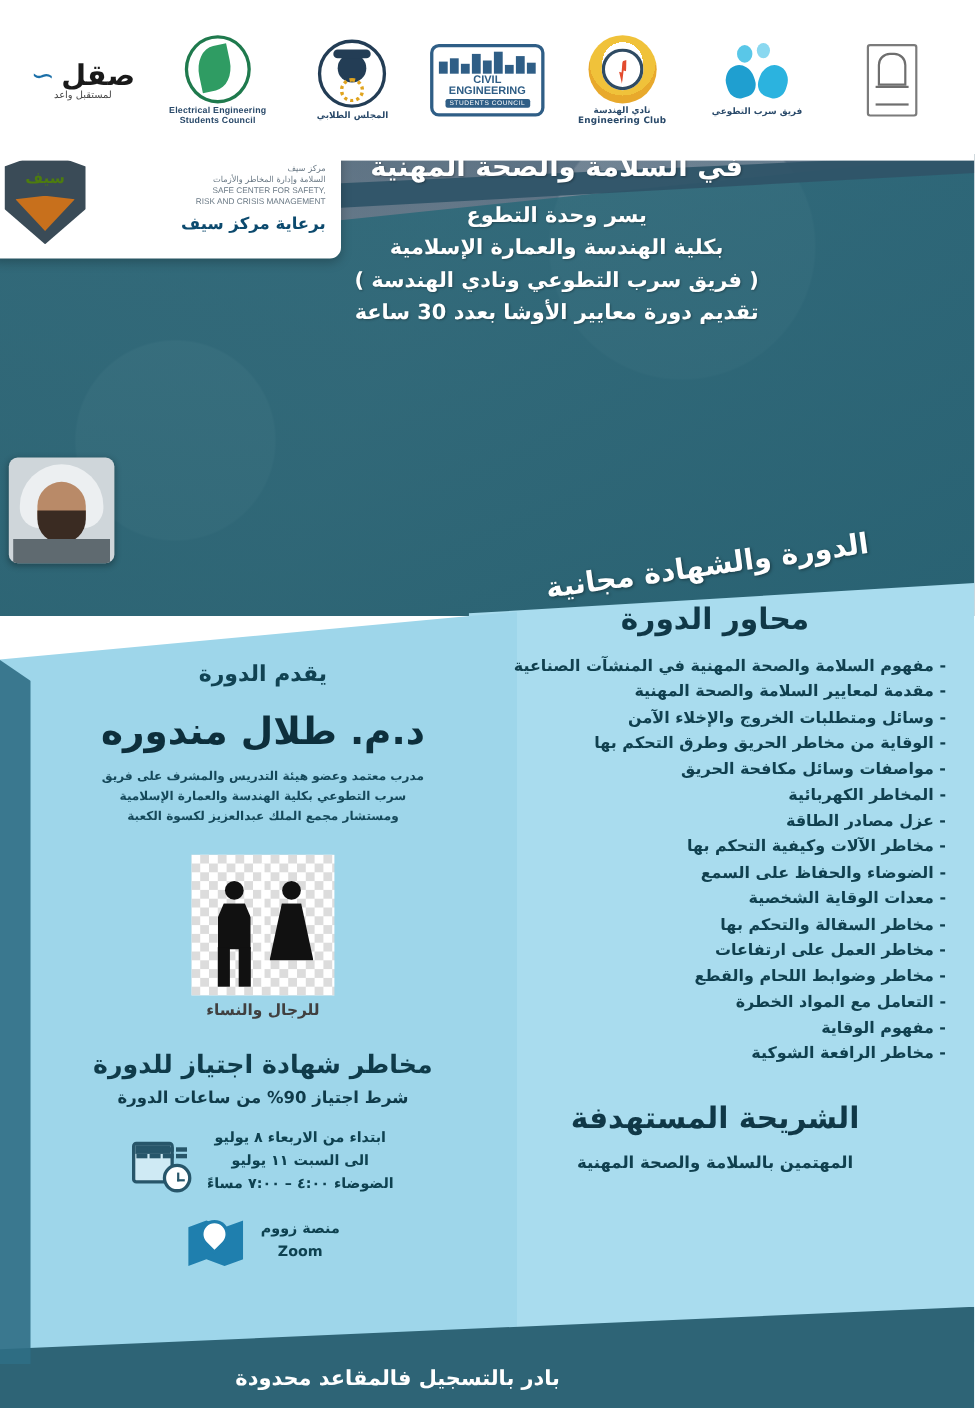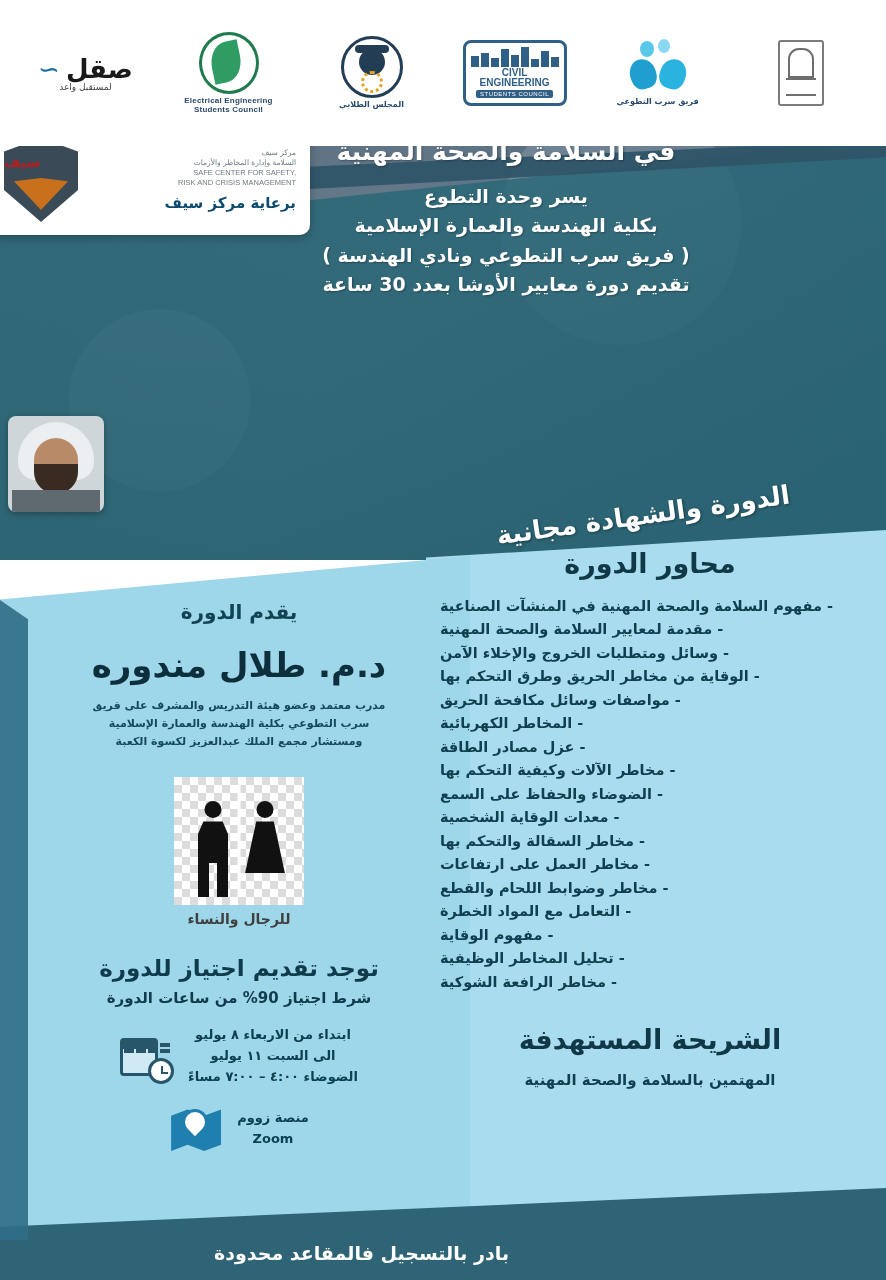--- a/index.html
+++ b/index.html
@@ -268,21 +268,21 @@
     background: #3a4b57;
     clip-path: polygon(50% 0, 100% 16%, 100% 62%, 50% 100%, 0 62%, 0 16%);
   }
   .shield .sh2 {
     position: absolute; left: 10px; right: 10px; top: 40px; bottom: 12px;
     background: #c8701c;
     clip-path: polygon(50% 0, 100% 10%, 50% 100%, 0 10%);
   }
   .shield .sh-t {
     position: absolute; left: 0; right: 0; top: 16px;
-    text-align: left; color: #b91c1c;
+    text-align: center; color: #4d7c0f;
     font-size: 14px; font-weight: bold;
   }
 
   
   .speaker-photo {
     position: absolute; left: 8px; top: 416px;
     width: 96px; height: 96px;
     border-radius: 8px;
     background: #cfd6da;
     box-shadow: 0 2px 6px rgba(0,0,0,.3);
@@ -357,21 +357,21 @@
     direction: rtl;
   }
   .h-sec {
     font-size: 27px; font-weight: bold; color: #103847;
     margin-bottom: 16px;
   }
   .topic-list { list-style: none; }
   .topic-list li {
     font-size: 14.5px; font-weight: bold; color: #10404f;
     line-height: 1.62;
-    text-align: left;
+    text-align: right;
   }
   .target-block { margin-top: 30px; }
   .target-block .txt {
     font-size: 15px; font-weight: bold; color: #10404f; margin-top: 14px;
   }
 
   
   .col-left {
     position: absolute; left: 34px; top: 600px;
     width: 410px;
@@ -503,20 +503,27 @@
     <div class="logo">
       <div class="lg-hands">
           <i></i>
           <i></i>
           <i></i>
           <i></i>
         </div>
       <div class="logo-cap">فريق سرب التطوعي</div>
     </div>
 
+    <div class="logo">
+      <div class="lg-eng"></div>
+      <div class="logo-cap">
+          <div>نادي الهندسة</div>
+          <div>Engineering Club</div>
+        </div>
+    </div>
 
     <div class="logo">
       <div class="lg-civil">
         <div class="sky">
           <b style="height:10px"></b>
             <b style="height:16px"></b>
             <b style="height:8px"></b>
           <b style="height:20px"></b>
             <b style="height:12px"></b>
             <b style="height:18px"></b>
@@ -615,21 +622,20 @@
       <li>- المخاطر الكهربائية</li>
       <li>- عزل مصادر الطاقة</li>
       <li>- مخاطر الآلات وكيفية التحكم بها</li>
       <li>- الضوضاء والحفاظ على السمع</li>
       <li>- معدات الوقاية الشخصية</li>
       <li>- مخاطر السقالة والتحكم بها</li>
       <li>- مخاطر العمل على ارتفاعات</li>
       <li>- مخاطر وضوابط اللحام والقطع</li>
       <li>- التعامل مع المواد الخطرة</li>
       <li>- مفهوم الوقاية</li>
-      <li>- تحليل المخاطر الوظيفية</li>
       <li>- مخاطر الرافعة الشوكية</li>
     </ul>
 
     <div class="target-block">
       <div class="h-sec">الشريحة المستهدفة</div>
       <div class="txt">المهتمين بالسلامة والصحة المهنية</div>
     </div>
   </div>
 
   <div class="col-left">
@@ -645,21 +651,21 @@
       </div>
       <div class="fig man">
         <div class="head"></div>
           <div class="torso"></div>
           <div class="legL"></div>
           <div class="legR"></div>
       </div>
     </div>
     <div class="wc-cap">للرجال والنساء</div>
 
-    <div class="cert-title">توجد تقديم اجتياز للدورة</div>
+    <div class="cert-title">مخاطر شهادة اجتياز للدورة</div>
     <div class="cert-cond">شرط اجتياز 90% من ساعات الدورة</div>
 
     <div class="info-rows">
       <div class="info-row">
         <div class="texts">
           <div>ابتداء من الاربعاء ٨ يوليو</div>
           <div>الى  السبت ١١ يوليو</div>
           <div>الضوضاء ٤:٠٠ – ٧:٠٠ مساءً</div>
         </div>
         <div class="ic ic-cal">

